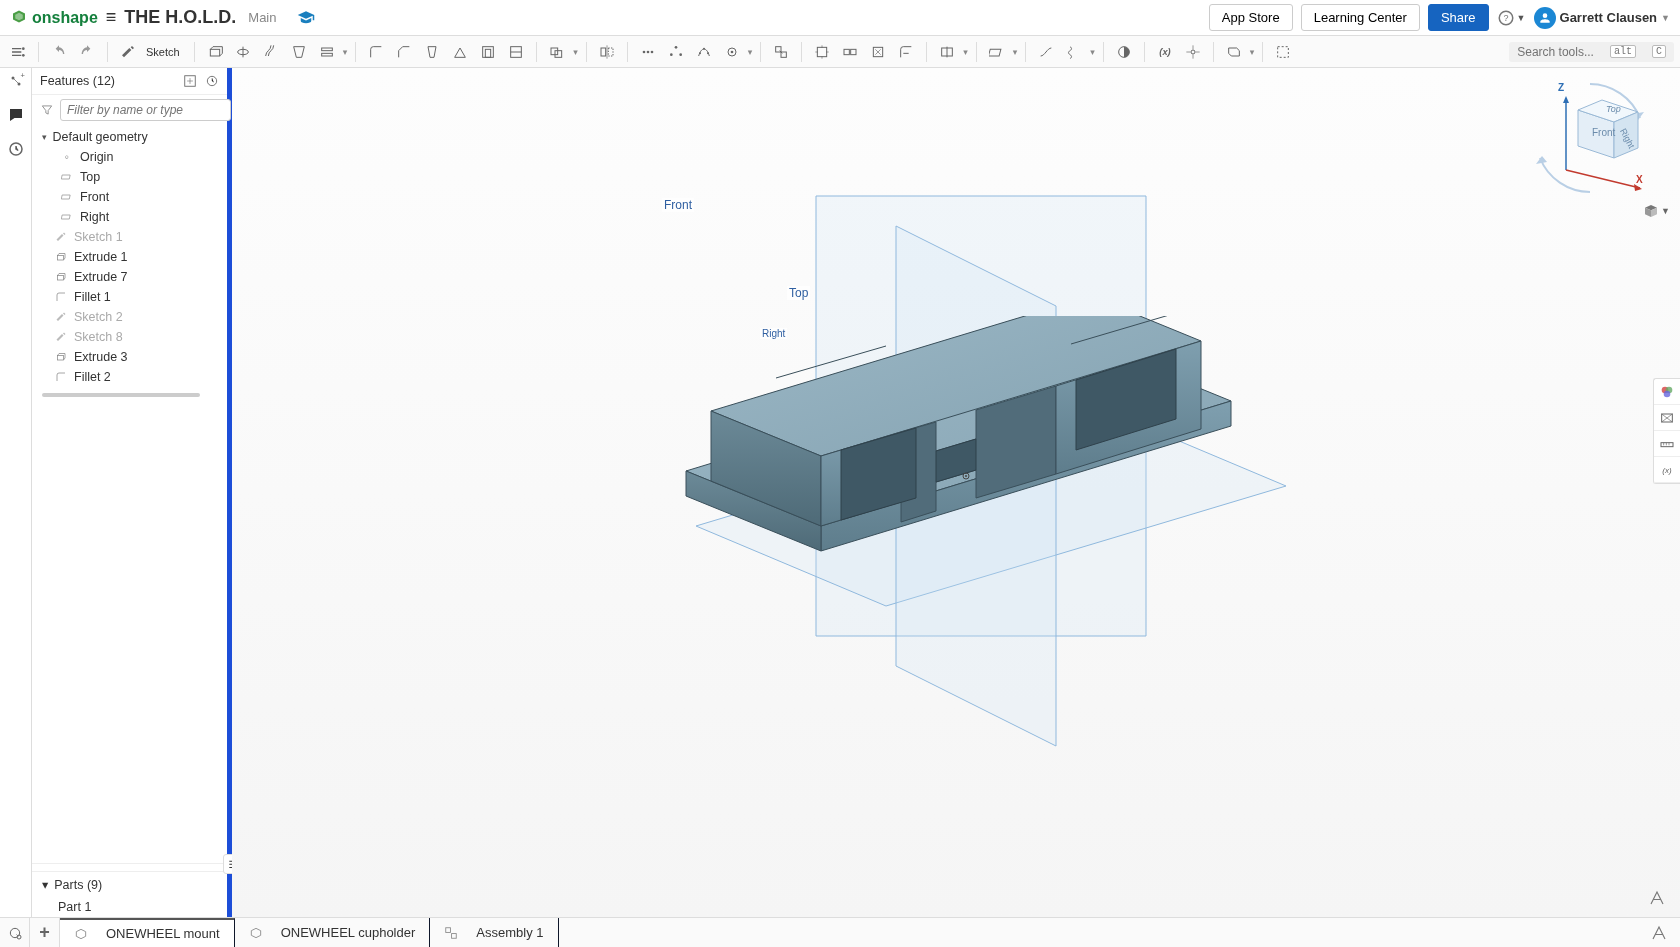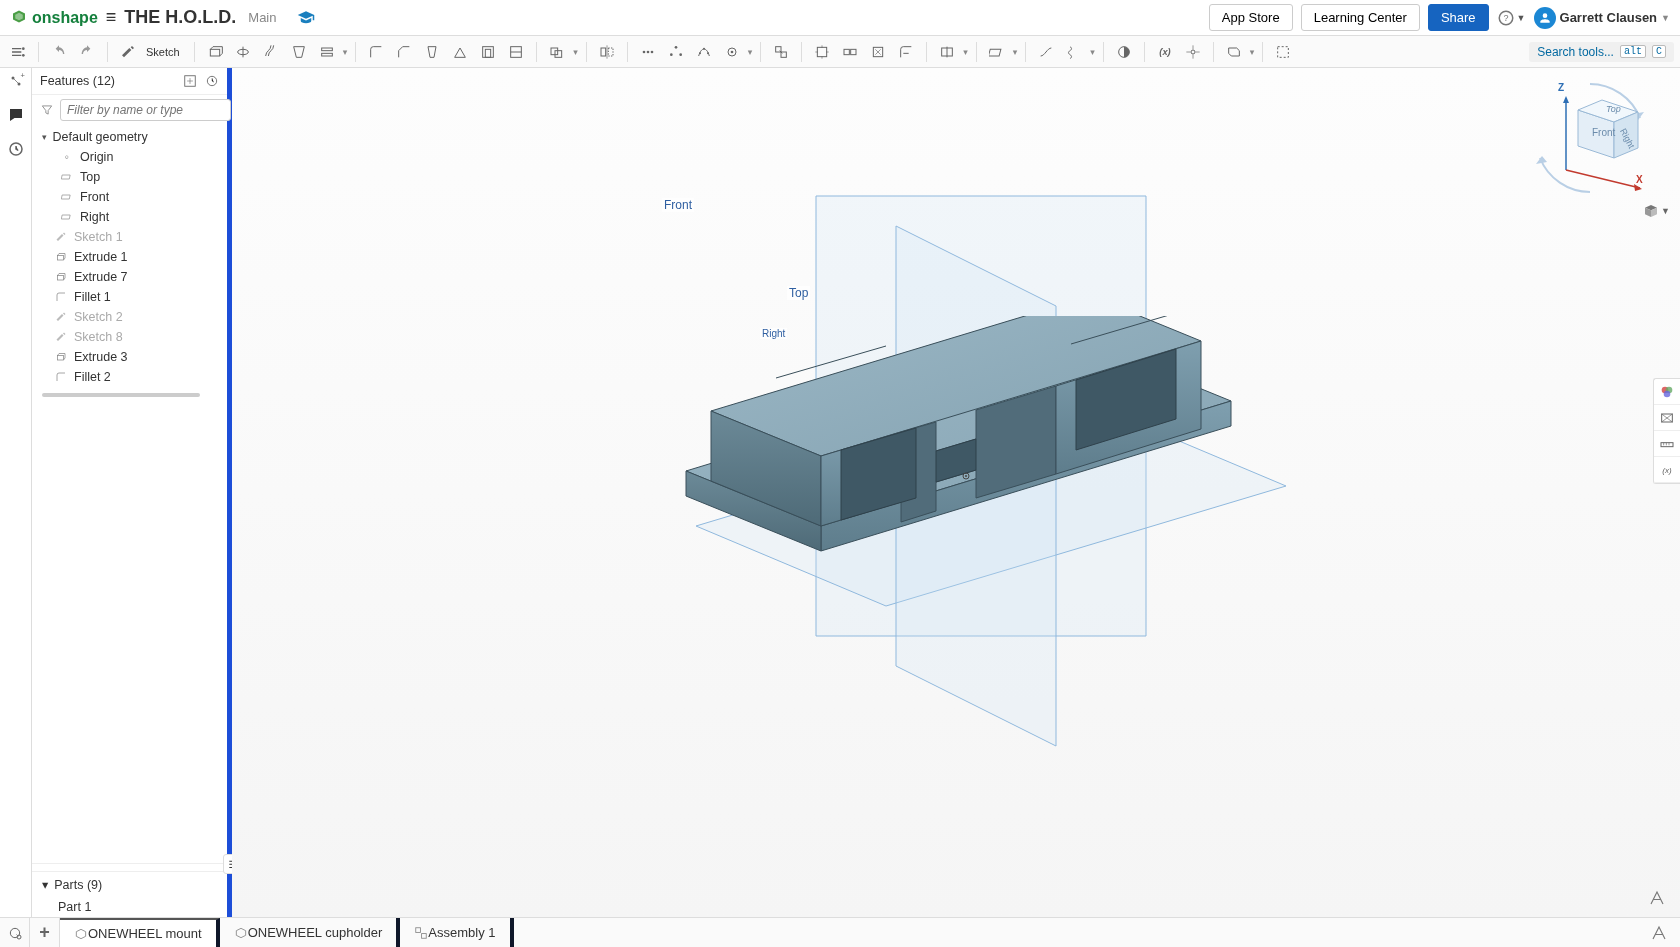--- a/index.html
+++ b/index.html
@@ -16,21 +16,21 @@
 .btn.primary { background: #1664c0; border-color: #1664c0; color: #fff; font-weight:normal; }
 .help { display:flex; align-items:center; gap:2px; color:#555;}
 .user { display: flex; align-items: center; gap: 4px; font-weight: bold; }
 .avatar { width: 22px; height: 22px; border-radius: 50%; background: #1b87d4; display:flex; align-items:center; justify-content:center; color:#fff;}
 .avatar svg{width:14px;height:14px;fill:#fff;}
 .toolbar { height: 32px; display:flex; align-items:center; padding: 0 6px; border-bottom:1px solid #ddd; gap:4px; background:#fafafa;}
 .toolbar .tb-btn { width:24px; height:24px; display:flex; align-items:center; justify-content:center; color:#555; border-radius:3px; cursor:pointer;}
 .toolbar .sep { width:1px; height:20px; background:#ddd; margin:0 4px;}
 .toolbar .sketch-lbl{font-size:11px; margin:0 6px 0 2px;text-align:center;}
 .toolbar .caret{font-size:9px; color:#888;}
-.search-tools { margin-left:auto; display:flex; align-items:center; gap:6px; background:#f0f0f0; padding:3px 8px; border-radius:3px; color:#0369a1; font-size:12px;}
+.search-tools { margin-left:auto; display:flex; align-items:center; gap:16px; background:#f0f0f0; padding:3px 8px; border-radius:3px; color:#737373; font-size:12px;}
 .kbd{border:1px solid #bbb; border-radius:2px; padding:0 3px; font-size:10px; background:#fff;font-family:Liberation Mono, monospace;}
 .main { display:flex; height: calc(947px - 36px - 32px - 30px); }
 .leftrail{width:32px; background:#fff; border-right:1px solid #ddd; display:flex; flex-direction:column; align-items:center; padding-top:4px; gap:16px;}
 .leftrail .ic{width:18px;height:18px; color:#555; cursor:pointer;}
 .sidebar{width:200px; border-right:5px solid #1d4ed8; display:flex; flex-direction:column; background:#fff; font-size:12.5px;}
 .sb-header{display:flex; align-items:center; justify-content:space-between; padding:6px 8px; border-bottom:1px solid #eee;}
 .sb-filter{display:flex; align-items:center; gap:6px; padding:4px 8px;}
 .sb-filter input{flex:1; border:1px solid #ccc; border-radius:3px; padding:3px 6px; font-size:12px; font-style:italic; color:#888;}
 .tree{flex:1; overflow:auto; padding:2px 0;}
 .tree-row{display:flex; align-items:center; gap:6px; padding:3px 6px 3px 10px; cursor:pointer;}
@@ -48,21 +48,21 @@
 .rightrail .ric{width:26px;height:26px;display:flex;align-items:center;justify-content:center;color:#555;border-bottom:1px solid #eee;cursor:pointer;}
 .viewcube{position:absolute; right:30px; top:10px; width:120px; height:120px; color:#6a9ad0; font-size:10px;}
 .axes-lbl{position:absolute;font-weight:bold;}
 .viewmode{position:absolute; right:10px; top:135px; display:flex; align-items:center; gap:2px; color:#666;}
 .planes{position:absolute; left:50%; top:48%; transform:translate(-50%,-50%);}
 .plane-lbl{position:absolute; font-size:12px; color:#2f5fa1; background:rgba(255,255,255,.7); padding:0 2px;}
 .model-svg{position:absolute; left:50%; top:48%; transform:translate(-50%,-50%);}
 .scale-icon{position:absolute; right:14px; bottom:10px; color:#777;}
 .bottombar{height:30px; display:flex; align-items:center; border-top:1px solid #ddd; font-size:13px; background:#fafafa;}
 .bottombar .bb-btn{width:30px;height:30px;display:flex;align-items:center;justify-content:center;color:#555;border-right:1px solid #ddd;cursor:pointer;}
-.tab{display:flex;align-items:center;gap:0;padding:0 14px;height:30px;border-right:4px solid #0f172a;cursor:pointer;}
+.tab{display:flex;align-items:center;gap:18px;padding:0 14px;height:30px;border-right:1px solid #0f172a;cursor:pointer;}
 .tab.active{background:#fff; border-top:2px solid #555; font-weight:500;}
 .tab .ti{width:14px;height:14px;color:#888;}
 svg{display:block;}
 </style>
 </head>
 <body>
 
 <div class="topbar">
   <span class="logo">
     <svg viewBox="0 0 24 24">

